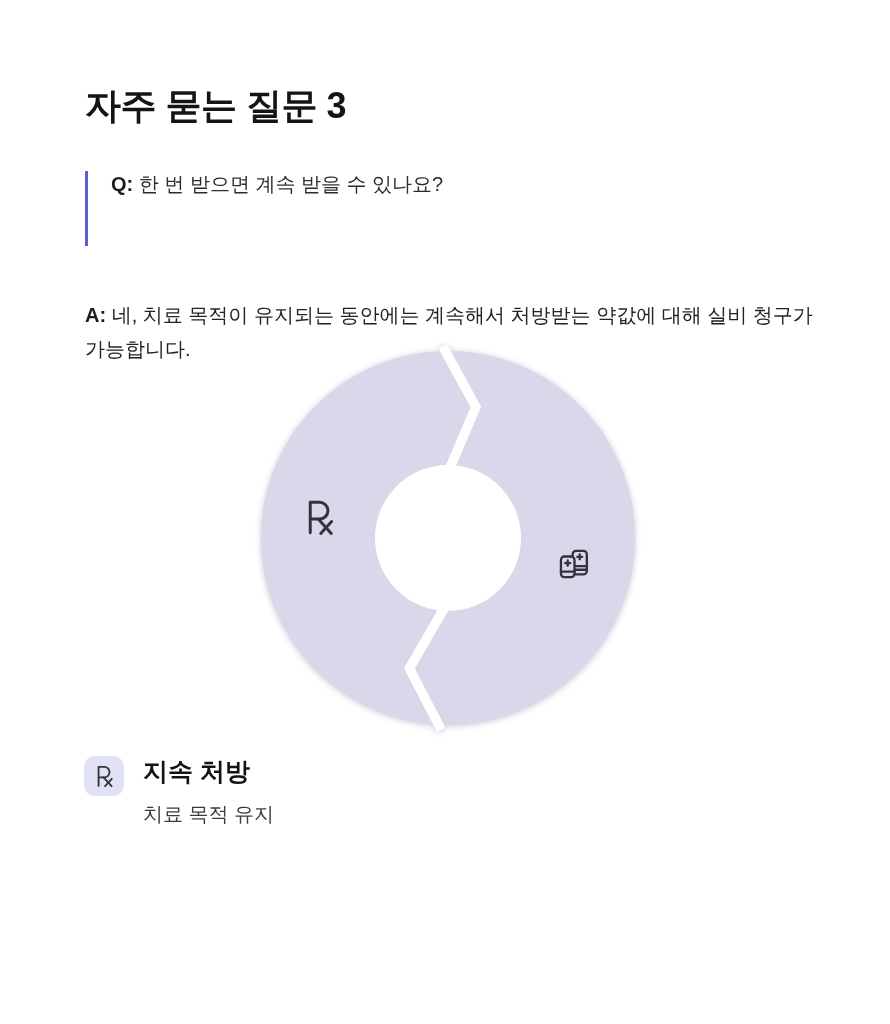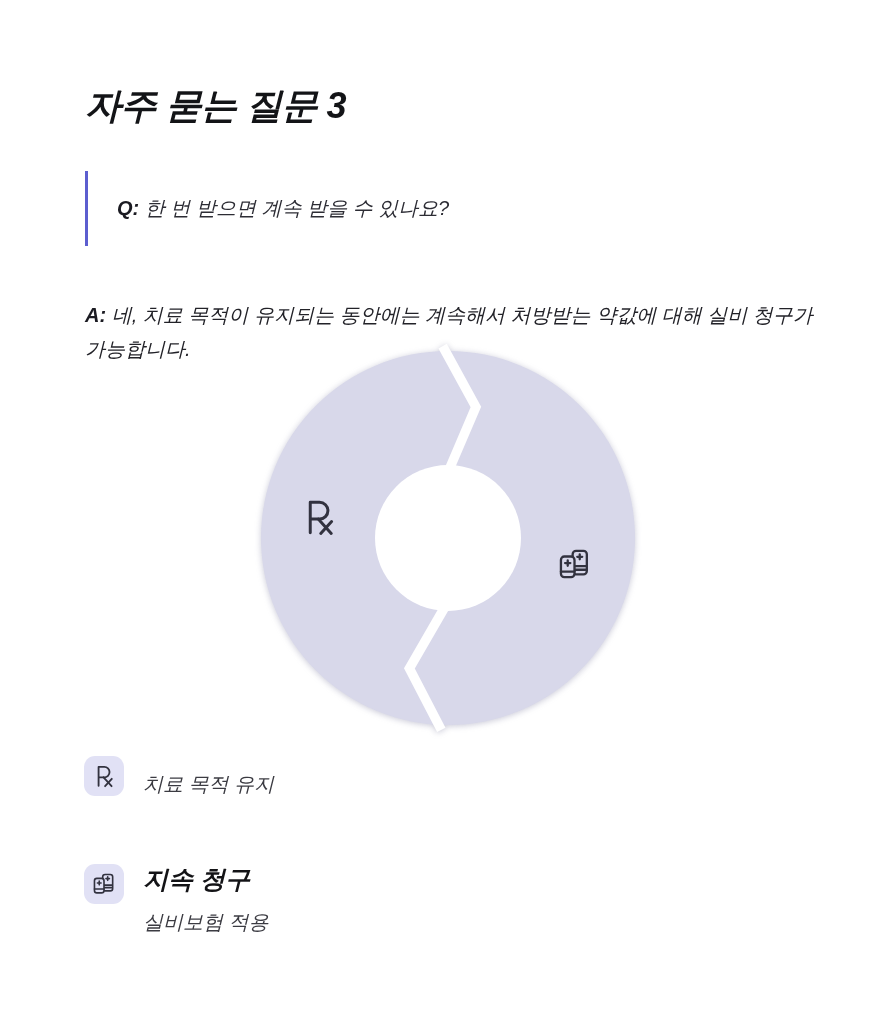--- a/index.html
+++ b/index.html
@@ -1,29 +1,29 @@
 <!DOCTYPE html>
 <html><head>
 <meta charset="utf-8">
 <style>
   * { margin:0; padding:0; box-sizing:border-box; }
   html,body { background:#ffffff; }
   body { font-family:"Liberation Sans","DejaVu Sans",sans-serif; }
   .page {
     position:relative; width:890px; height:1024px; background:#ffffff;
-    overflow:hidden; margin:0 auto;font-style:italic;
+    overflow:hidden; margin:0 auto;
   }
   .page-title {
     position:absolute; left:85px; top:82px;
     font-size:36px; font-weight:800; color:#131417; letter-spacing:-0.5px;
   }
   .question-block {
     position:absolute; left:85px; top:171px; height:75px; width:620px;
     border-left:3px solid #5c5ecf;
-    display:flex; align-items:center; padding-left:29px;
+    display:flex; align-items:flex-start; padding-left:23px;
   }
   .question-line { font-size:20px; color:#2c2c34; }
   .question-line strong, .answer strong { font-weight:700; color:#1b1b22; }
   .answer {
     position:absolute; left:85px; top:262px; width:736px;
     font-size:20px; line-height:34px; color:#222228;
     word-break:break-all;
     margin-top:36px;
   }
   .diagram { position:absolute; left:248px; top:338px; width:400px; height:400px; }
@@ -87,34 +87,19 @@
 
   <div class="legend-item legend-item-1">
     <div class="legend-badge">
       <svg viewBox="0 0 24 24" aria-hidden="true">
         <path class="icon-stroke" stroke-width="1.7" d="M7 21V3.6h5.3a4.8 4.8 0 0 1 0 9.6H7"></path>
         <path class="icon-stroke" stroke-width="1.7" d="M11.6 13.2 19 21.4"></path>
         <path class="icon-stroke" stroke-width="1.7" d="M19.2 14.6 13 21.4"></path>
       </svg>
     </div>
     <div class="legend-text">
+      <div class="legend-title">지속 처방</div>
       <div class="legend-sub">치료 목적 유지</div>
     </div>
   </div>
 
-  <div class="legend-item legend-item-2">
-    <div class="legend-badge">
-      <svg viewBox="0 0 24 24" aria-hidden="true">
-        <rect class="icon-stroke" stroke-width="1.5" x="10.8" y="3.2" width="9.2" height="15.2" rx="2.2"></rect>
-        <path class="icon-stroke" stroke-width="1.5" d="M15.4 5.4v3.2M13.8 7h3.2"></path>
-        <path class="icon-stroke" stroke-width="1.5" d="M11.6 13h7.6M11.6 15.4h7.6"></path>
-        <rect class="icon-stroke card-front" stroke-width="1.5" x="3.2" y="6.8" width="8.8" height="13.4" rx="2.2"></rect>
-        <path class="icon-stroke" stroke-width="1.5" d="M7.6 9.4v3.4M5.9 11.1h3.4"></path>
-        <path class="icon-stroke" stroke-width="1.5" d="M3.2 16.6h8.8"></path>
-      </svg>
-    </div>
-    <div class="legend-text">
-      <div class="legend-title">지속 청구</div>
-      <div class="legend-sub">실비보험 적용</div>
-    </div>
-  </div>
 
 </div>
 
 </body></html>

